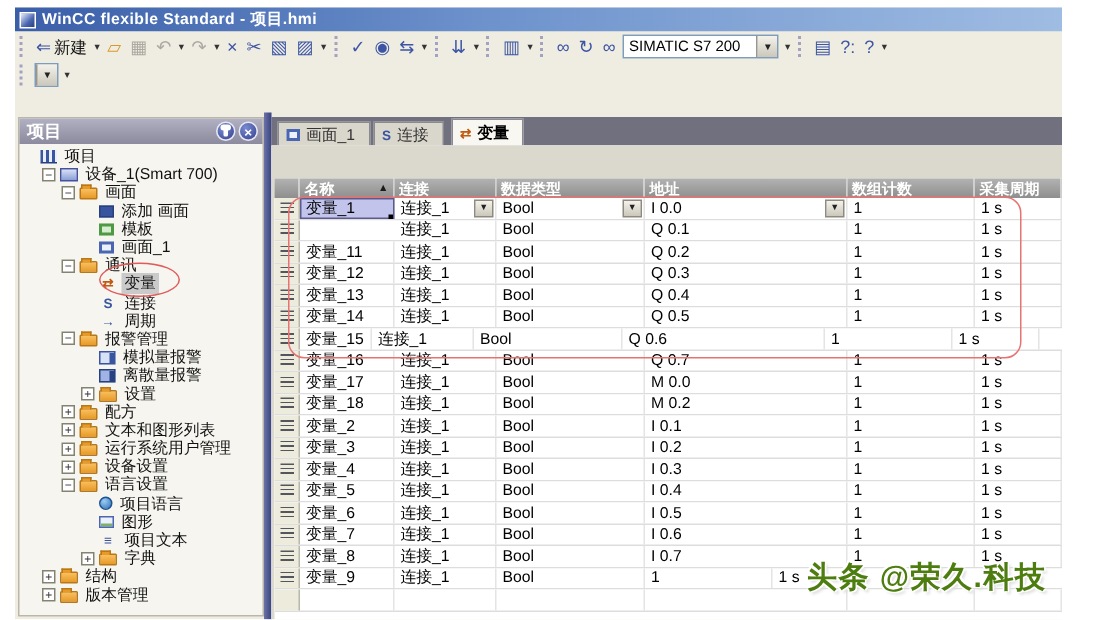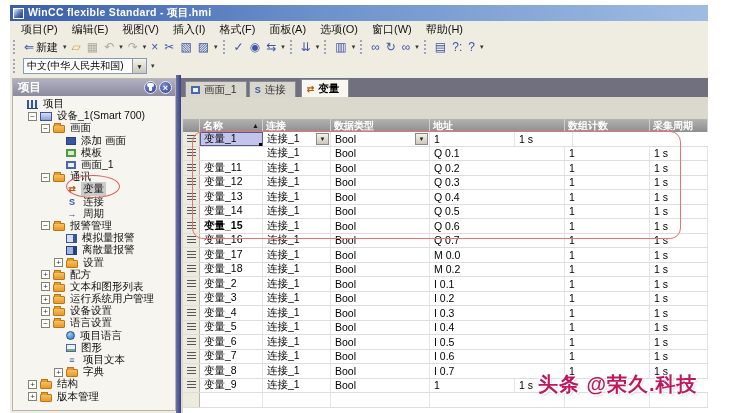--- a/index.html
+++ b/index.html
@@ -80,45 +80,34 @@
   .handle-cell { width:17px; flex:0 0 auto; background:#EDEBDC; border-right:1px solid #B9B7AB; display:flex; align-items:center; justify-content:center; }
   .grip { width:9px; height:8px; background:repeating-linear-gradient(180deg,#55555E 0 1px,transparent 1px 3px); }
   .cell { padding:0 1px 0 4px; border-right:1px solid #E4E4E4; display:flex; align-items:center; white-space:nowrap; overflow:hidden; position:relative; }
   .cell.sel { background:#C2C4EC; outline:1px solid #5A5A8C; outline-offset:-1px; }
   .fill-handle { position:absolute; right:0; bottom:0; width:3px; height:3px; background:#000; }
   .cell-dd { margin-left:auto; width:13px; height:12px; flex:0 0 auto; background:linear-gradient(#F4F2EA,#CBC7BB); border:1px solid #8E8A80; font-size:6px; display:flex; align-items:center; justify-content:center; color:#222; cursor:default; }
 
   
   .red-ellipse { position:absolute; left:66px; top:175px; width:54px; height:23px; border:1.5px solid #E05B5B; border-radius:50%; pointer-events:none; }
   .red-rect { position:absolute; left:192px; top:131px; width:489px; height:108px; border:1.5px solid #E87272; border-radius:11px; pointer-events:none; }
-  .watermark { position:absolute; left:538px; top:371px; font-size:20px; font-weight:bold; color:#be185d; letter-spacing:1px; white-space:nowrap;
+  .watermark { position:absolute; left:538px; top:371px; font-size:20px; font-weight:bold; color:#4d7c0f; letter-spacing:1px; white-space:nowrap;
     text-shadow:1px 1px 0 #fff,-1px -1px 0 #fff,1px -1px 0 #fff,-1px 1px 0 #fff,2px 2px 2px #ddd; }
 </style>
 </head>
 <body>
 
 <div class="canvas">
   <div class="window">
 
     <div class="titlebar">
       <span class="app-icon"></span>
       <span class="title">WinCC flexible Standard - 项目.hmi</span>
     </div>
 
-    <div class="menubar">
-        <span class="menu-item">项目(P)</span>
-        <span class="menu-item">编辑(E)</span>
-        <span class="menu-item">视图(V)</span>
-        <span class="menu-item">插入(I)</span>
-        <span class="menu-item">格式(F)</span>
-        <span class="menu-item">面板(A)</span>
-        <span class="menu-item">选项(O)</span>
-        <span class="menu-item">窗口(W)</span>
-        <span class="menu-item">帮助(H)</span>
-      </div>
 
     <div class="toolbar tb1">
         <span class="tb-sep"></span>
         <span class="tb-btn">
           <span class="glyph">⇐</span>
           <span class="lbl">新建</span>
         </span>
         <span class="tb-dd">▾</span>
         <span class="tb-btn orange">
           <span class="glyph">▱</span>
@@ -171,38 +160,41 @@
         <span class="tb-sep"></span>
         <span class="tb-btn">
           <span class="glyph">∞</span>
         </span>
         <span class="tb-btn">
           <span class="glyph">↻</span>
         </span>
         <span class="tb-btn">
           <span class="glyph">∞</span>
         </span>
+        <span class="tb-combo">
+          <span class="val" style="width: 88px;">SIMATIC S7 200</span>
+          <span class="cbtn">▼</span>
+        </span>
         <span class="tb-dd">▾</span>
         <span class="tb-sep"></span>
         <span class="tb-btn">
           <span class="glyph">▤</span>
         </span>
         <span class="tb-btn">
           <span class="glyph">?:</span>
         </span>
         <span class="tb-btn">
           <span class="glyph">?</span>
         </span>
         <span class="tb-dd">▾</span>
       </div>
 
     <div class="toolbar tb2">
       <span class="tb-sep"></span>
       <span class="tb-combo">
-        <span class="val" style="width:108px;">中文(中华人民共和国)</span>
         <span class="cbtn">▼</span>
       </span>
       <span class="tb-dd">▾</span>
     </div>
 
     <div class="panel">
       <div class="panel-header">
         <span>项目</span>
         <span class="ph-btns">
           <span class="ph-btn">
@@ -380,20 +372,24 @@
                 <span class="fill-handle"></span>
               </div>
               <div class="cell" style="width: 68px;">
                 <span>连接_1</span>
                 <span class="cell-dd">▼</span>
               </div>
               <div class="cell" style="width: 99px;">
                 <span>Bool</span>
                 <span class="cell-dd">▼</span>
               </div>
+              <div class="cell" style="width: 135px;">
+                <span>I 0.0</span>
+                <span class="cell-dd">▼</span>
+              </div>
               <div class="cell" style="width: 85px;">
                 <span>1</span>
               </div>
               <div class="cell" style="width: 58px;">
                 <span>1 s</span>
               </div>
             </div>
             <div class="vt-row">
               <div class="handle-cell">
                 <span class="grip"></span>
@@ -506,21 +502,21 @@
                 <span>1</span>
               </div>
               <div class="cell" style="width: 58px;">
                 <span>1 s</span>
               </div>
             </div>
             <div class="vt-row">
               <div class="handle-cell">
                 <span class="grip"></span>
               </div>
-              <div class="cell" style="width: 63px; font-weight: bold;">
+              <div class="cell" style="width: 48px;">
                 <span>变量_15</span>
               </div>
               <div class="cell" style="width: 68px;">
                 <span>连接_1</span>
               </div>
               <div class="cell" style="width: 99px;">
                 <span>Bool</span>
               </div>
               <div class="cell" style="width: 135px;">
                 <span>Q 0.6</span>

